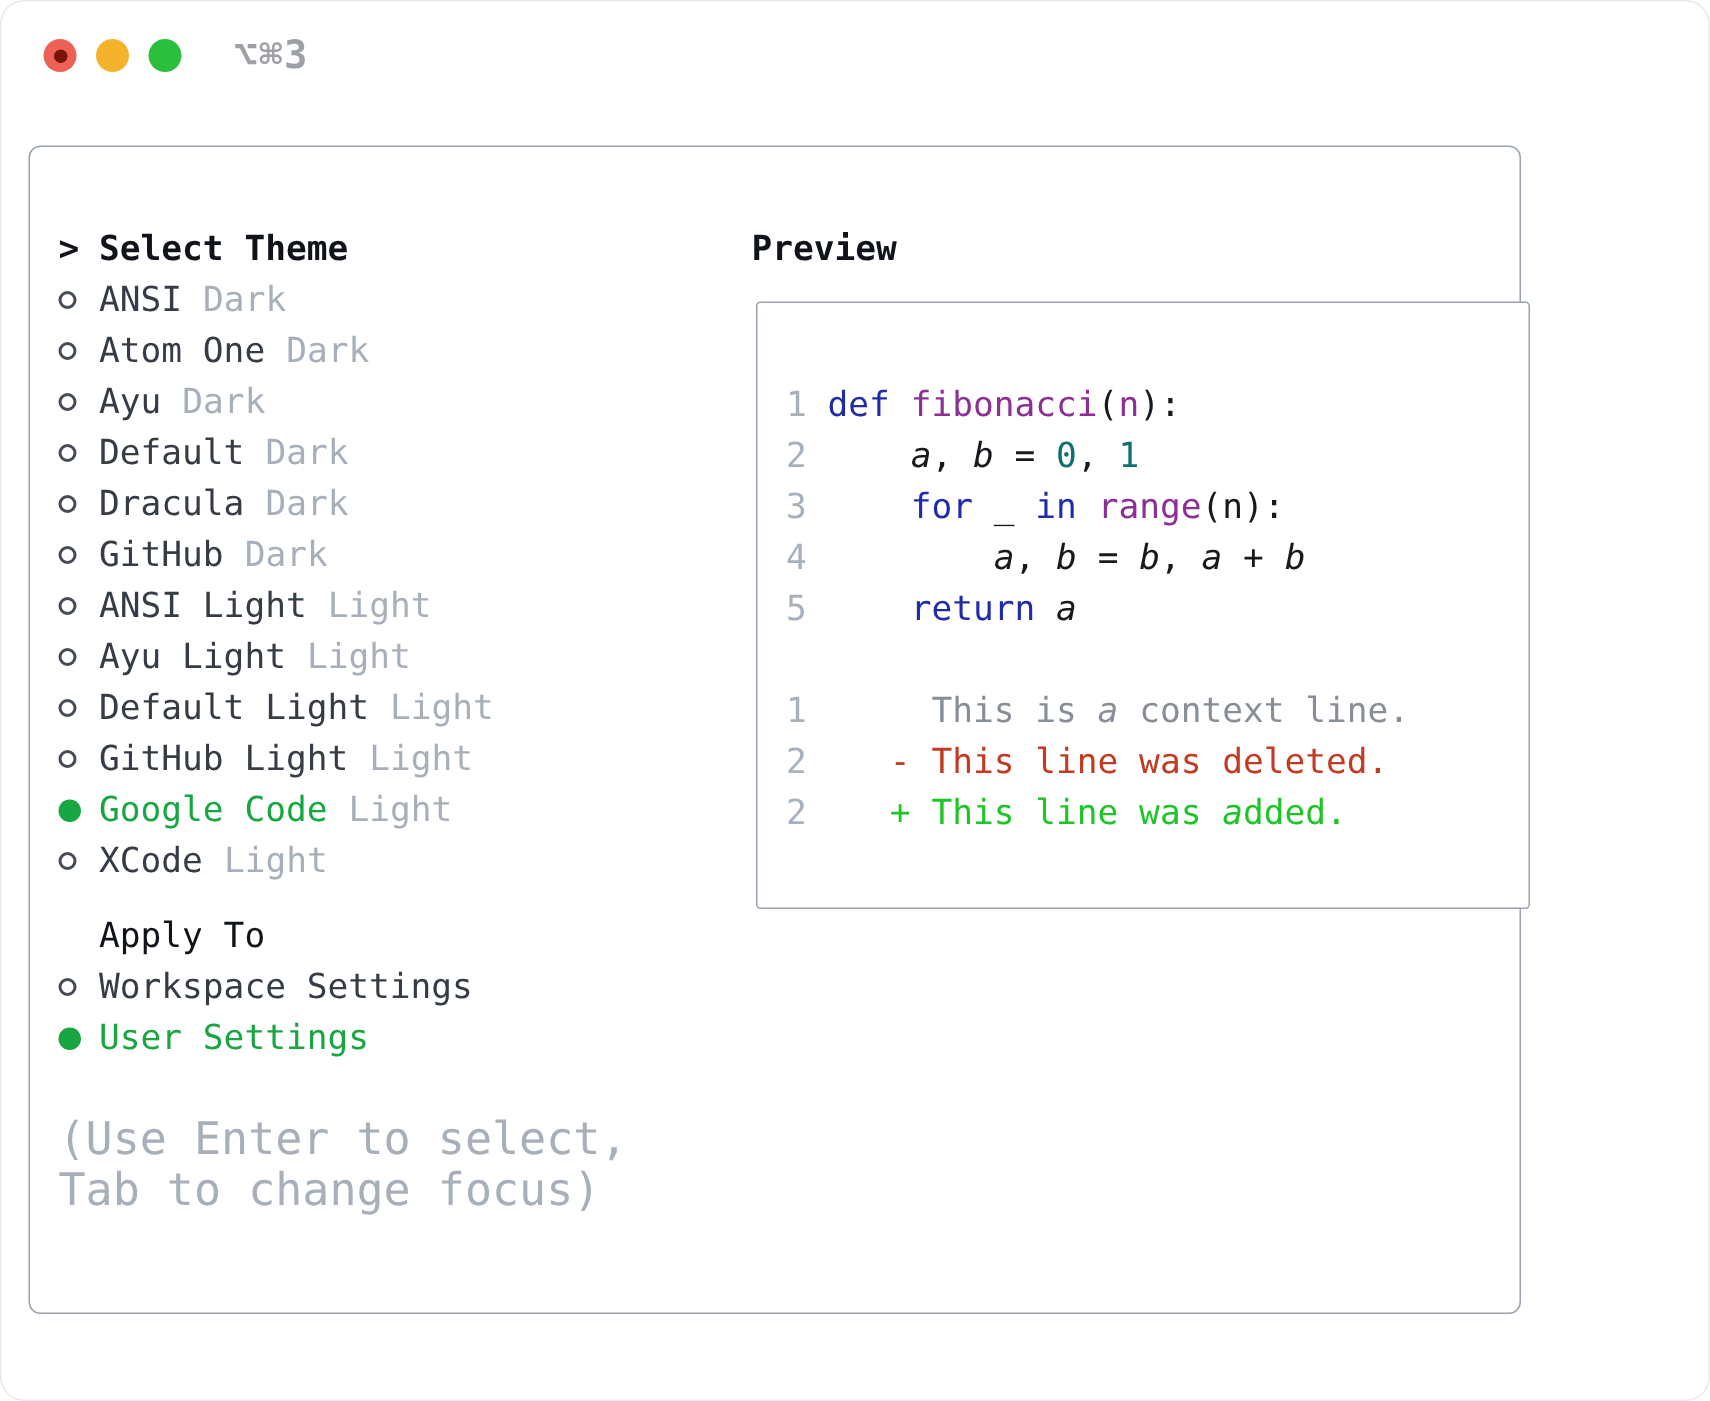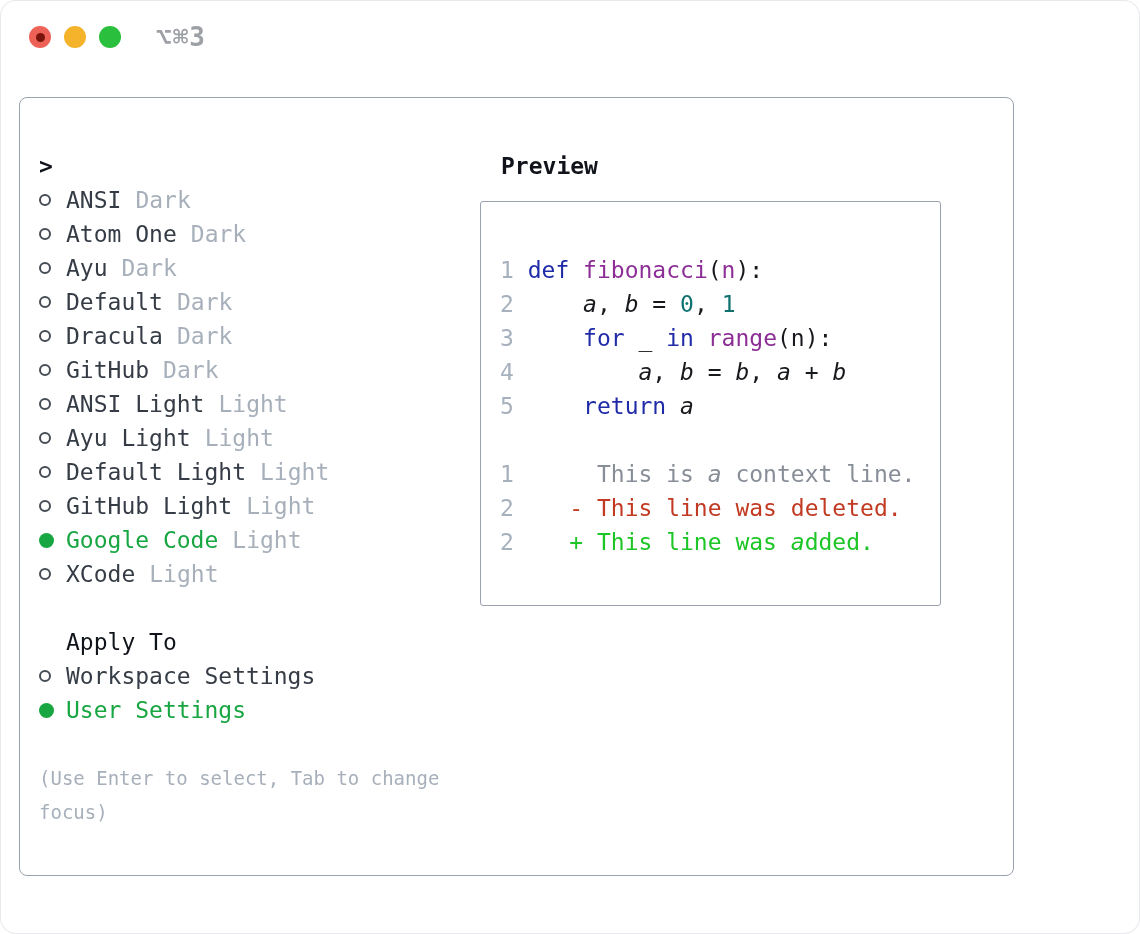--- a/index.html
+++ b/index.html
@@ -28,29 +28,29 @@
   .left{position:absolute;left:19px;top:51px;}
   .row{height:34px;display:flex;align-items:center;font-size:23px;color:var(--text-dark);}
   .mark{width:27px;display:flex;align-items:center;flex:none;}
   .arrow{font-weight:bold;color:var(--ink);font-size:23px;}
   .ring{width:12px;height:12px;border:2px solid #454c55;border-radius:50%;box-sizing:border-box;}
   .dotf{width:15px;height:15px;background:var(--accent-green);border-radius:50%;}
   .hlabel{font-weight:bold;color:var(--ink);}
   .applabel{color:var(--ink);}
   .variant{color:var(--muted-gray);margin-left:14px;}
   .row.sel .name{color:var(--accent-green);}
-  .apply-header{margin-top:34px;}
-  .hint{margin-top:34px;width:420px;line-height:34px;font-size:19px;color:var(--muted-gray);}
+  .apply-header{margin-top:16px;}
+  .hint{margin-top:34px;width:420px;line-height:34px;font-size:30px;color:var(--muted-gray);}
   
   .preview-label{
     position:absolute;left:481px;top:51px;height:34px;line-height:34px;
     font-weight:bold;font-size:23px;color:var(--ink);
   }
   .preview-box{
-    position:absolute;left:460px;top:103px;width:461px;height:405px;
+    position:absolute;left:484px;top:103px;width:516px;height:405px;
     border:1.5px solid var(--border-gray);border-radius:3px;box-sizing:border-box;background:#fff;
   }
   #preview-code{margin:0;padding:51px 0 0 19px;}
   .cl{height:34px;line-height:34px;font-size:23px;white-space:pre;}
   .spacer{height:34px;}
   .ln{color:var(--line-number-gray);}
   .tk-kw{color:var(--keyword-blue);}
   .tk-fn{color:var(--function-purple);}
   .tk-nm{color:var(--number-teal);}
   .tk-pl{color:var(--code-dark);}
@@ -74,20 +74,21 @@
     <span class="wtitle">⌥⌘3</span>
   </div>
 
   <div class="mainbox">
 
     <div class="left">
       <div class="row">
         <span class="mark">
             <span class="arrow">&gt;</span>
           </span>
+        <span class="hlabel">Select Theme</span>
       </div>
 
       <div id="theme-list">
           <div class="row">
             <span class="mark">
               <span class="ring"></span>
             </span>
             <span class="name">ANSI</span>
             <span class="variant">Dark</span>
           </div>

